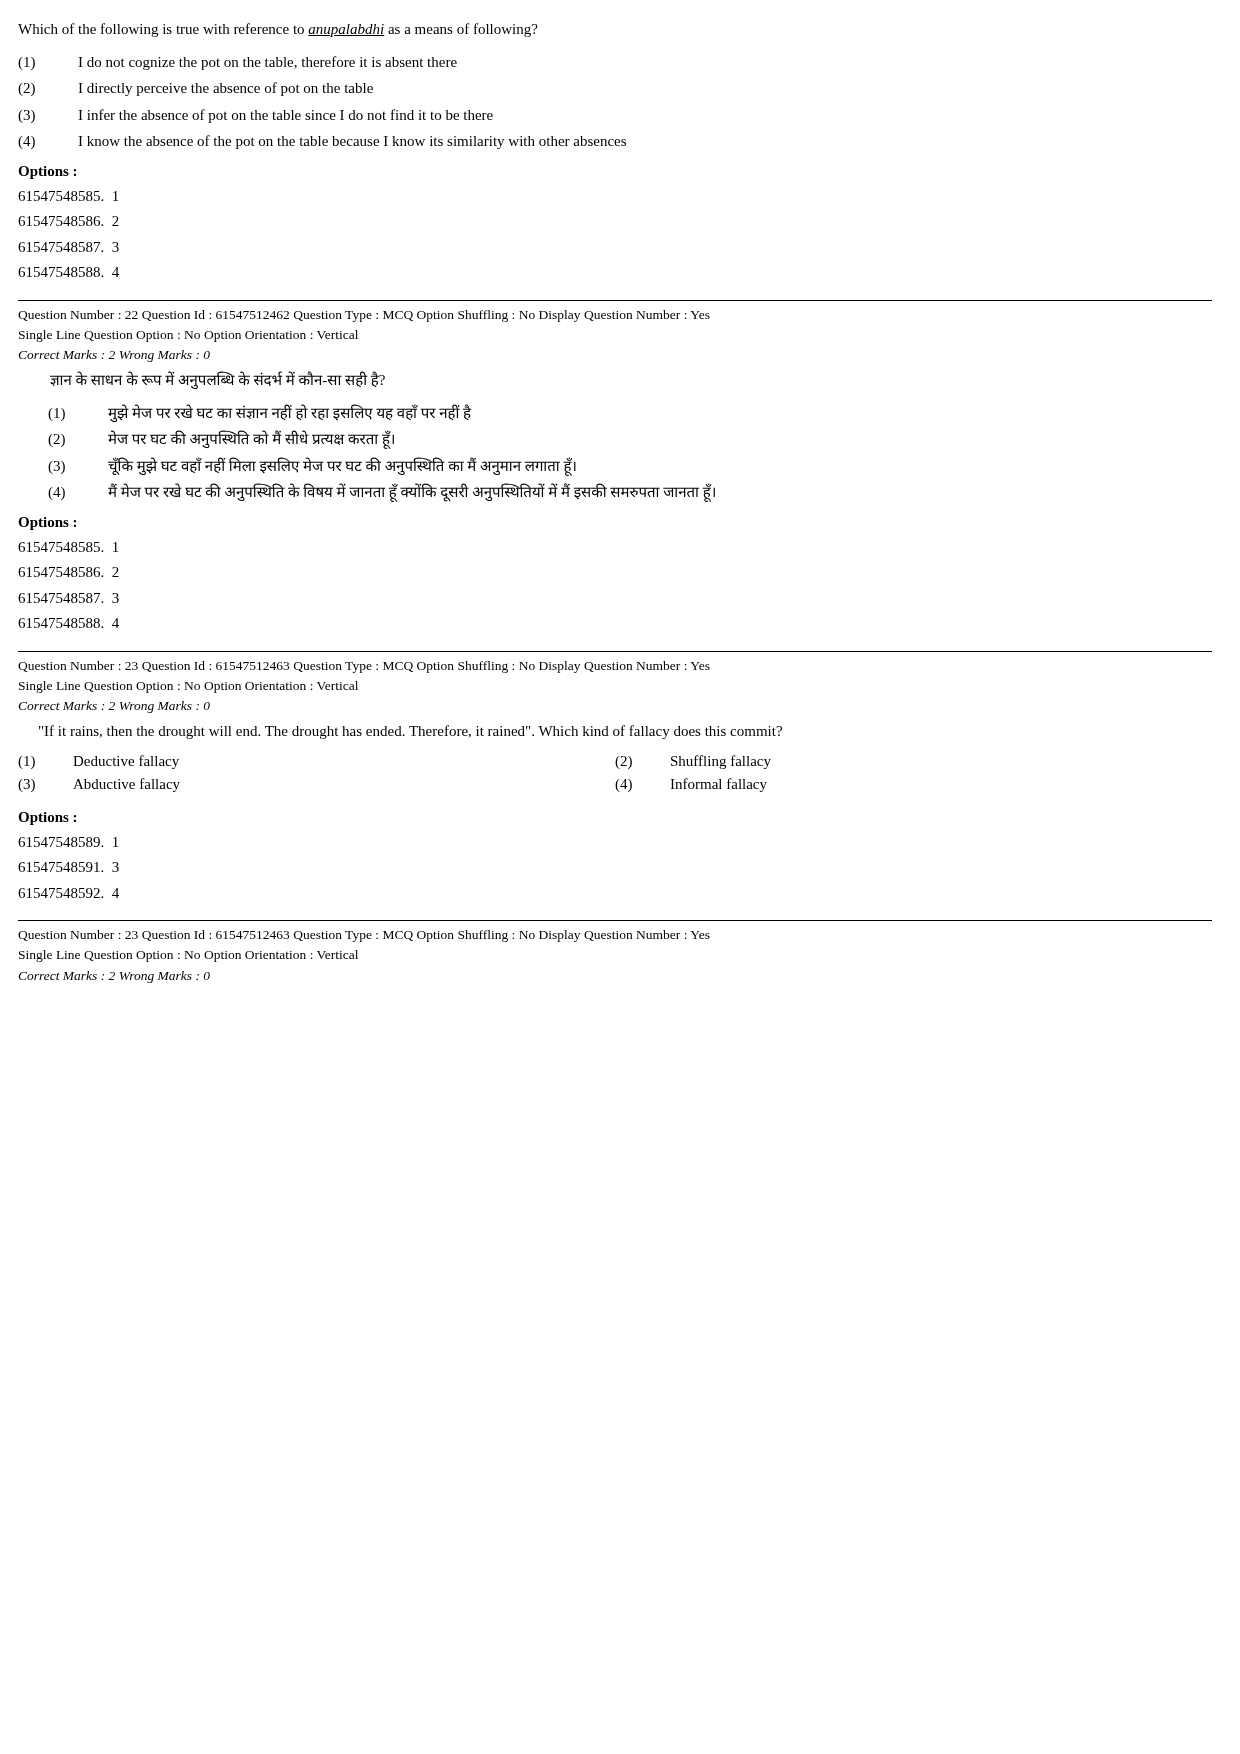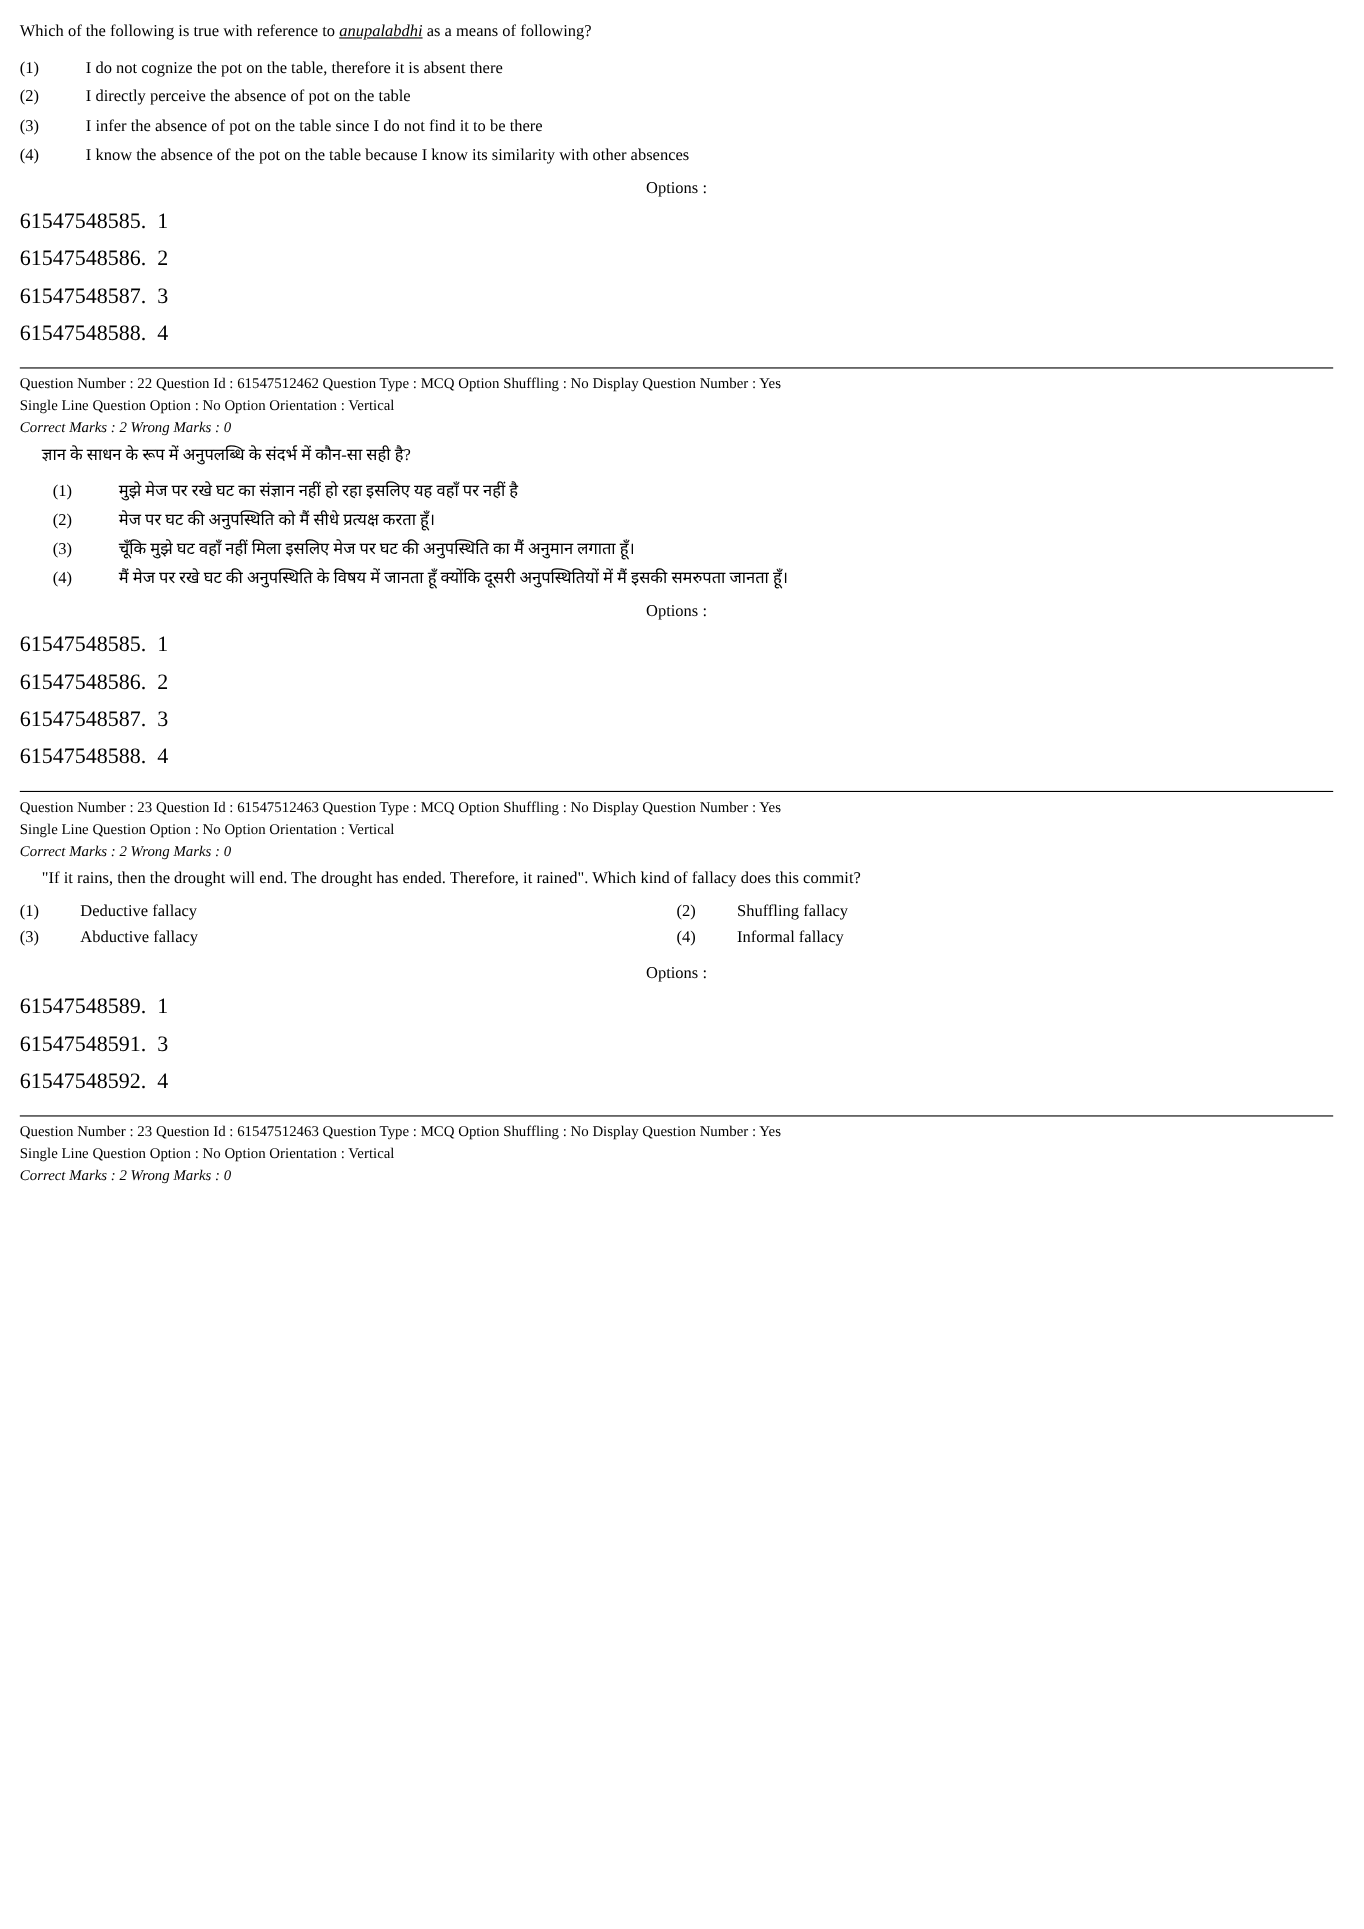--- a/index.html
+++ b/index.html
@@ -30,33 +30,32 @@
     }
     .opt-num {
       min-width: 60px;
       font-size: 15px;
     }
     .opt-text {
       flex: 1;
       font-size: 15px;
     }
     .options-label {
-      font-weight: normal;
+      font-weight: bold;
       font-size: 15px;
       margin-top: 10px;
       margin-bottom: 4px;
-      text-align: center;
     }
     .answer-options {
       list-style: none;
       padding-left: 0;
       margin-bottom: 14px;
     }
     .answer-options li {
-      font-size: 20px;
+      font-size: 15px;
       line-height: 1.7;
     }
     .question-meta {
       font-weight: normal;
       font-size: 13.5px;
       line-height: 1.5;
       border-top: 1px solid #000;
       padding-top: 4px;
       margin-top: 10px;
       margin-bottom: 2px;
@@ -117,21 +116,21 @@
   </ul>
 </div>
 
 <div class="question-meta">
   <div>Question Number : 22  Question Id : 61547512462  Question Type : MCQ  Option Shuffling : No  Display Question Number : Yes</div>
   <div>Single Line Question Option : No  Option Orientation : Vertical</div>
 </div>
 <div class="correct-marks">Correct Marks : 2  Wrong Marks : 0</div>
 
 <div class="section">
-  <p class="question-text" style="margin-left:20px;">ज्ञान के साधन के रूप में अनुपलब्धि के संदर्भ में कौन-सा सही है?</p>
+  <p class="question-text" style="margin-left:32px;">ज्ञान के साधन के रूप में अनुपलब्धि के संदर्भ में कौन-सा सही है?</p>
   <ul class="options-list">
     <li style="margin-left:30px;">
       <span class="opt-num">(1)</span>
       <span class="opt-text">मुझे मेज पर रखे घट का संज्ञान नहीं हो रहा इसलिए यह वहाँ पर नहीं है</span>
     </li>
     <li style="margin-left:30px;">
       <span class="opt-num">(2)</span>
       <span class="opt-text">मेज पर घट की अनुपस्थिति को मैं सीधे प्रत्यक्ष करता हूँ।</span>
     </li>
     <li style="margin-left:30px;">

